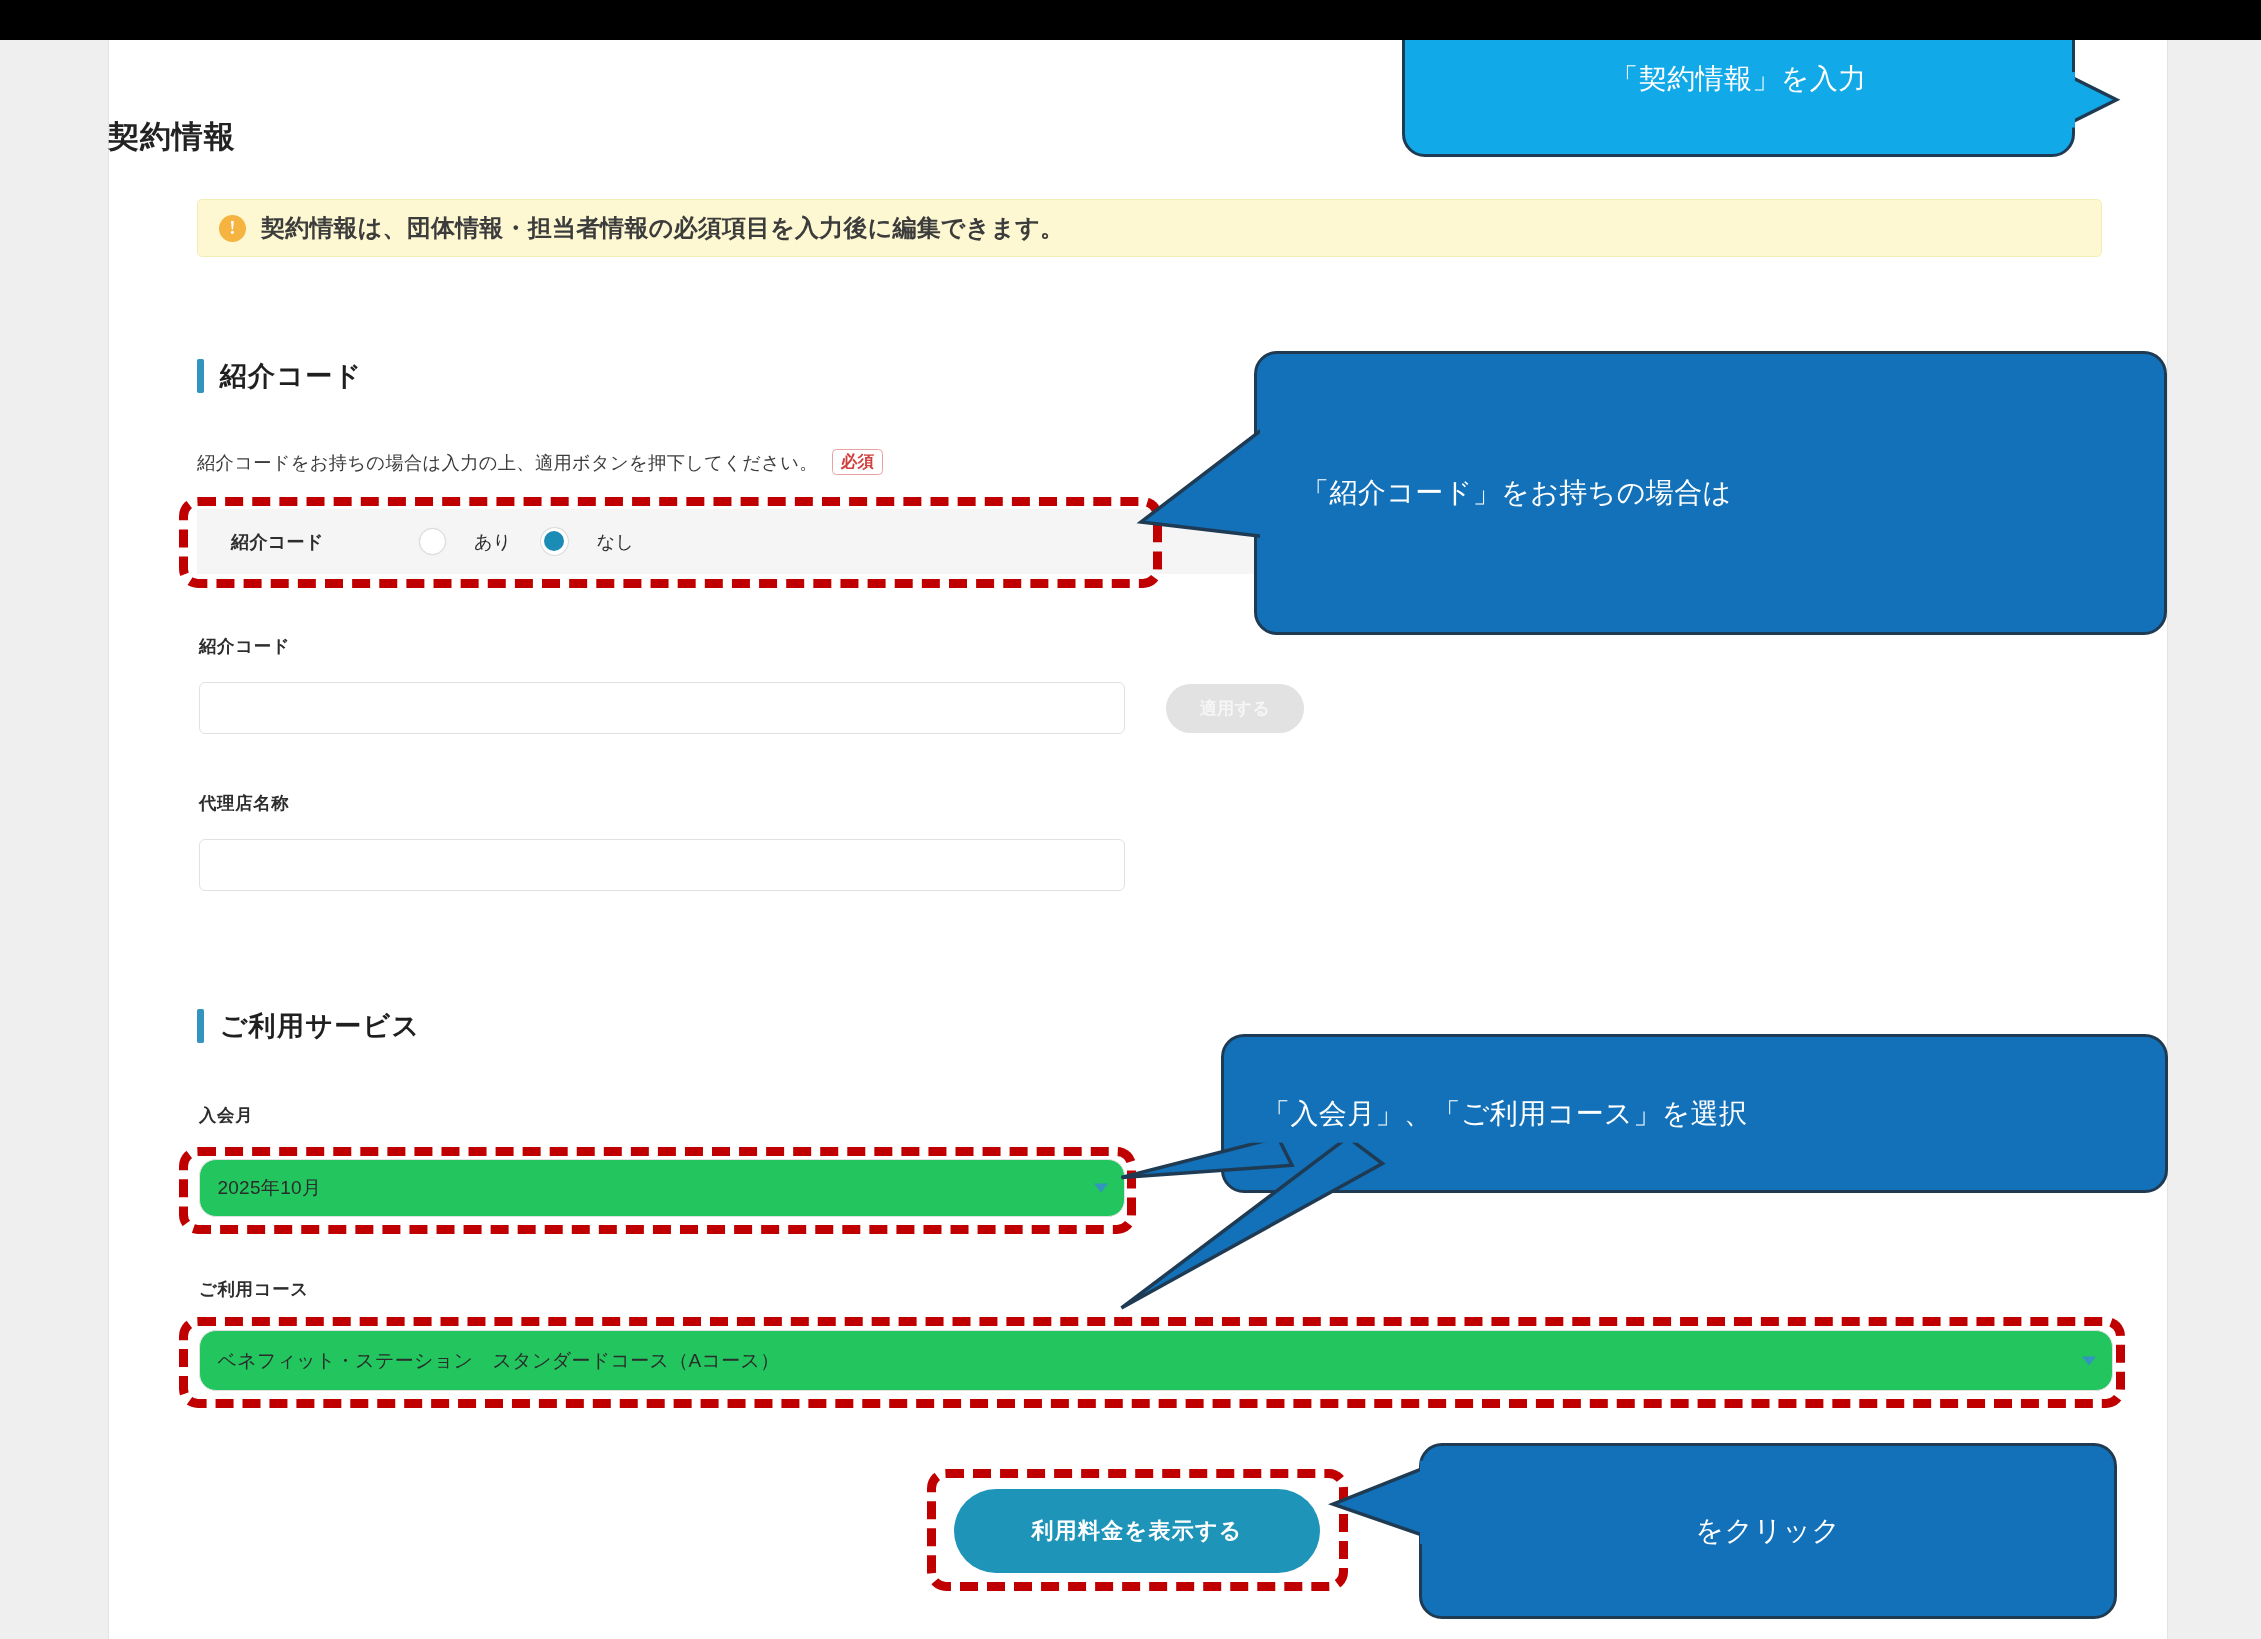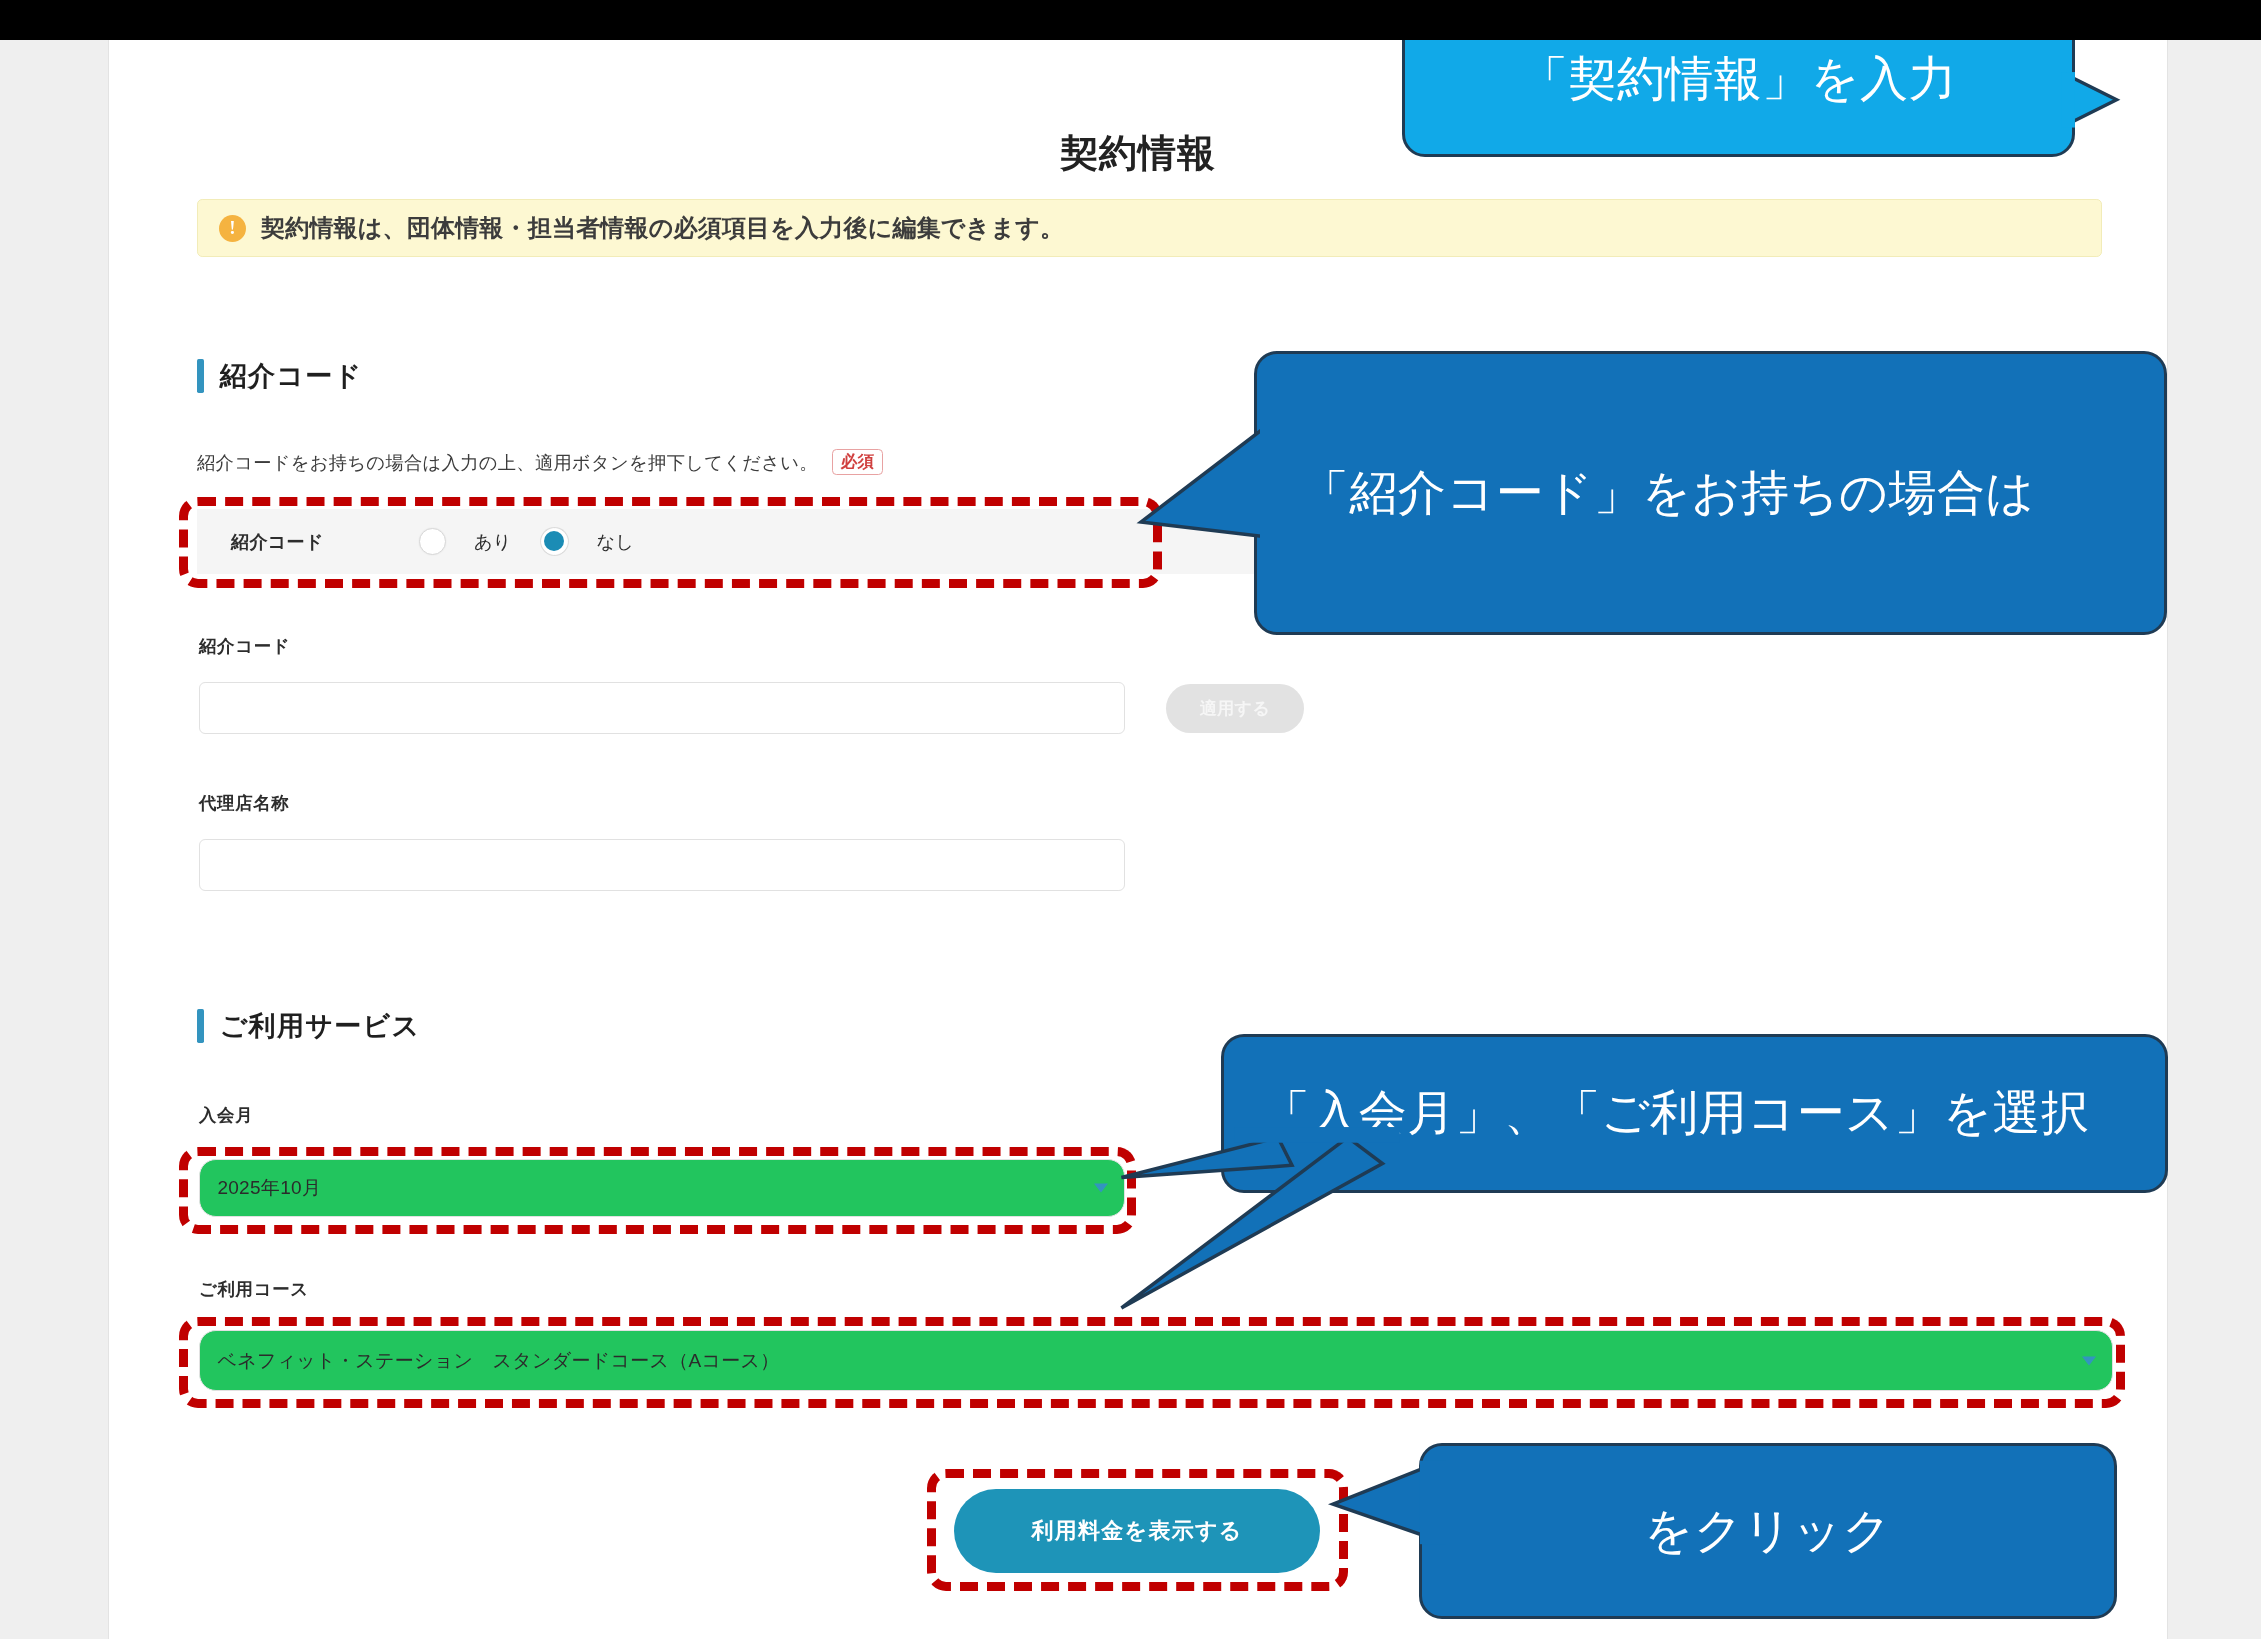--- a/index.html
+++ b/index.html
@@ -32,24 +32,23 @@
     width: 2060px; height: 1599px;
     background: #ffffff;
     border-left: 0.9px solid #e3e3e3;
     border-right: 0.9px solid #e3e3e3;
     z-index: 1;
   }
 
   
   .page-title {
     position: absolute;
-    left: 108px; top: 128px;
+    left: 108px; top: 116px;
     width: 2060px;
-    text-align: center;
-    font-size: 38px;
+    font-size: 31px;
     font-weight: bold;
     color: #222222;
     letter-spacing: 0.9px;
     z-index: 2;
   }
 
   
   .notice {
     position: absolute;
     left: 197px; top: 199px;
@@ -286,21 +285,21 @@
     z-index: 4;
     display: flex;
     flex-direction: column;
     justify-content: center;
     box-sizing: border-box;
   }
   .callout.cyan {
     background: #11a9e8;
   }
   .callout-line {
-    font-size: 48px;
+    font-size: 28px;
     line-height: 1.42;
     letter-spacing: 0.4px;
     white-space: nowrap;
     font-family: "Liberation Sans", sans-serif;
   }
 
   
   .tail-svg {
     position: absolute;
     z-index: 4;

